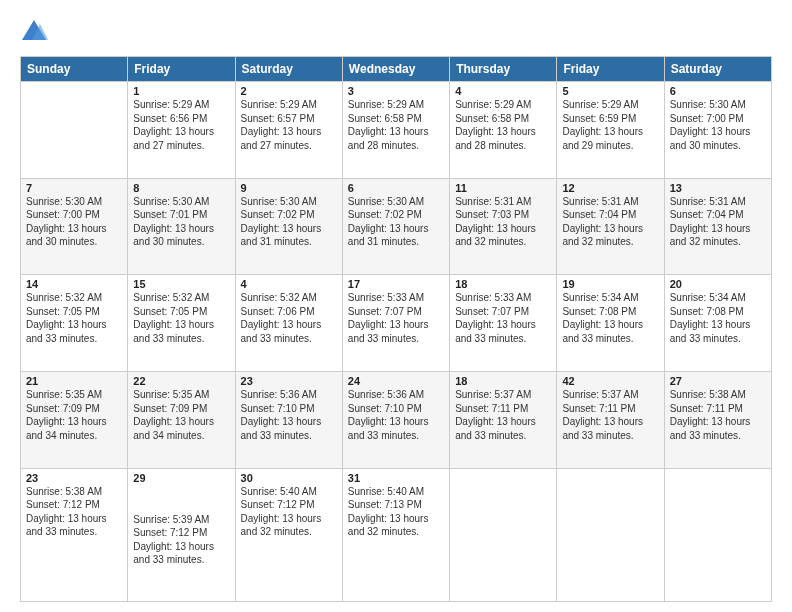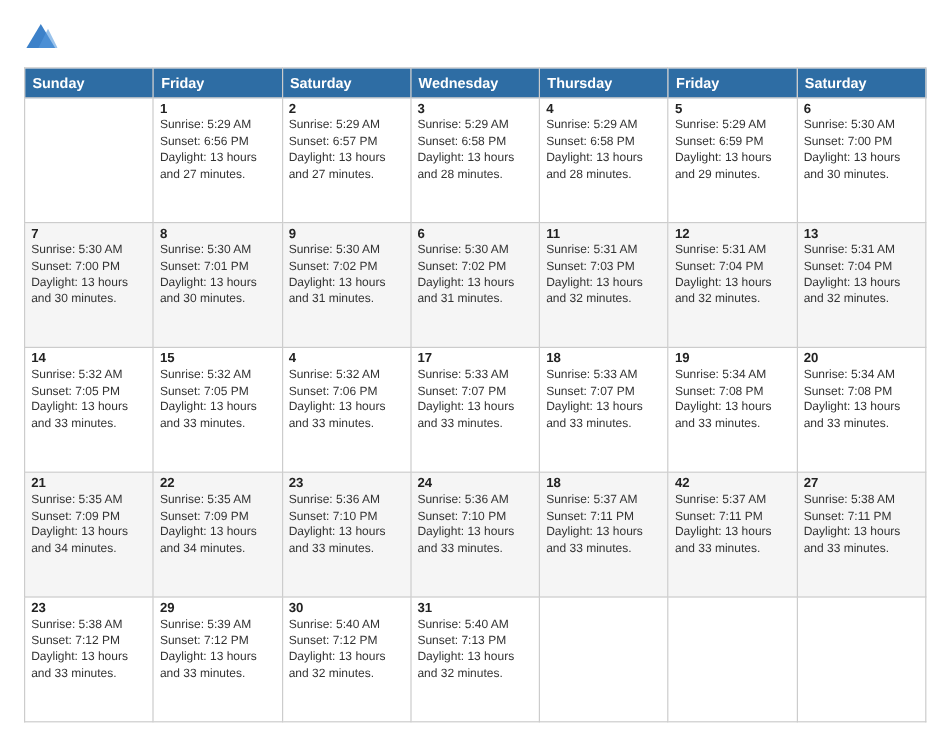--- a/index.html
+++ b/index.html
@@ -337,21 +337,21 @@
         <tr>
           <td>
             <span class="day-num">23</span>
             <div class="day-info" style="white-space: pre-line;">Sunrise: 5:38 AM
 Sunset: 7:12 PM
 Daylight: 13 hours
 and 33 minutes.</div>
           </td>
           <td>
             <span class="day-num">29</span>
-            <div class="day-info" style="white-space: pre-line;">Sunrise: 5:39 AM
+            <div class="day-info" style="white-space: pre-line; margin-top: 29px;">Sunrise: 5:39 AM
 Sunset: 7:12 PM
 Daylight: 13 hours
 and 33 minutes.</div>
           </td>
           <td>
             <span class="day-num">30</span>
             <div class="day-info" style="white-space: pre-line;">Sunrise: 5:40 AM
 Sunset: 7:12 PM
 Daylight: 13 hours
 and 32 minutes.</div>

